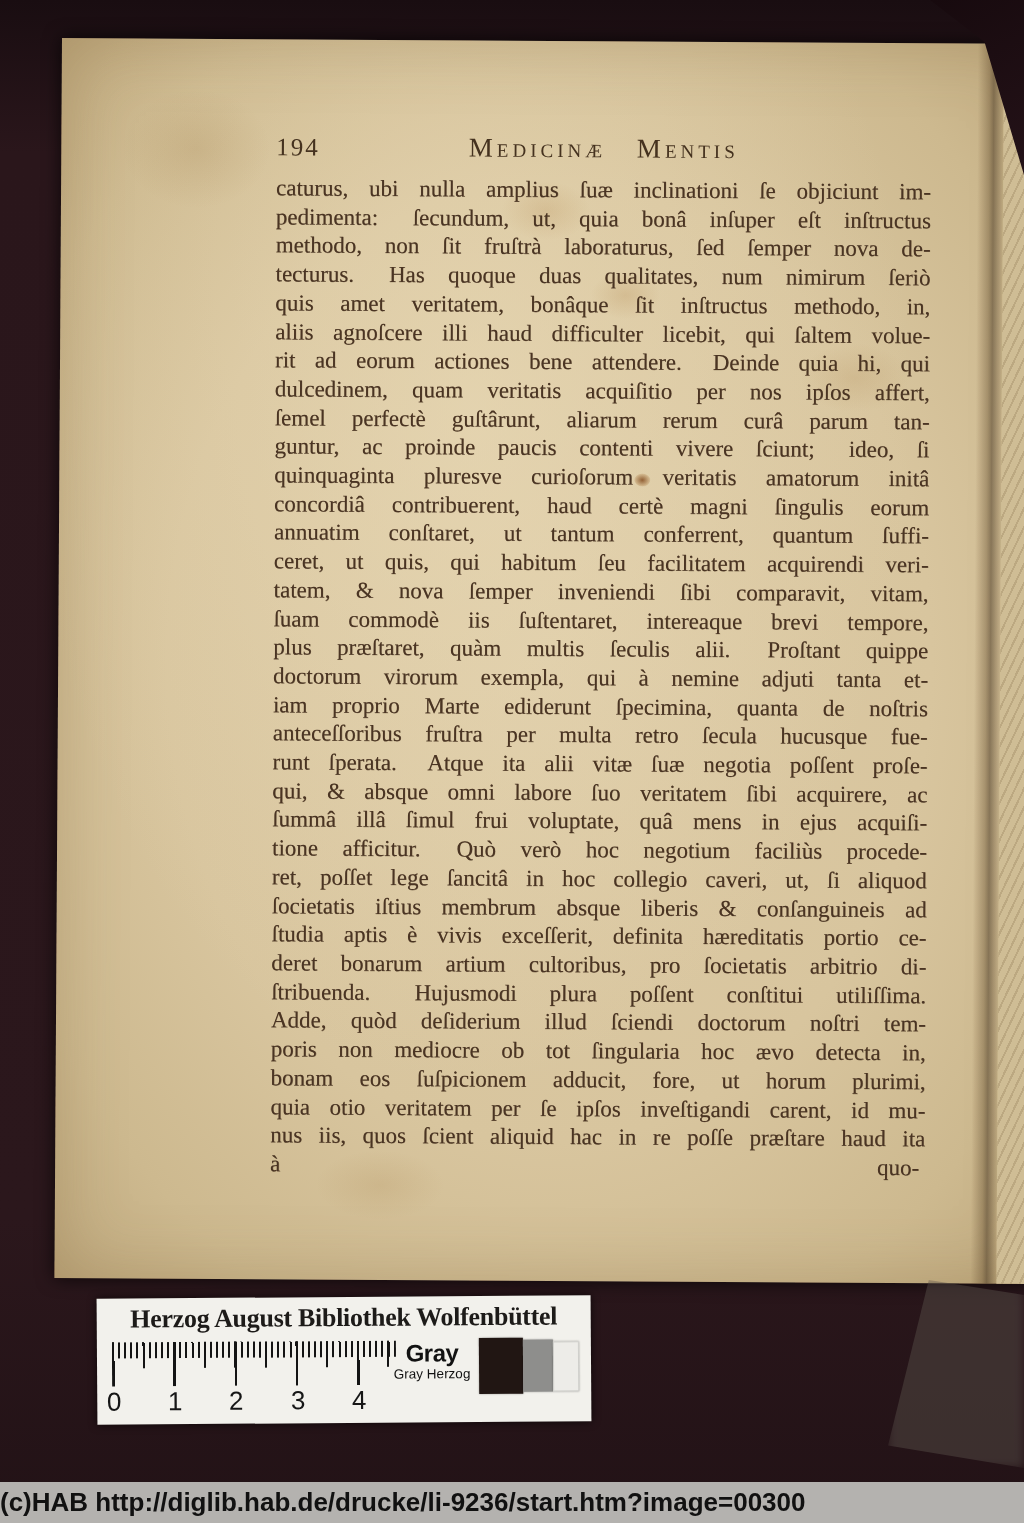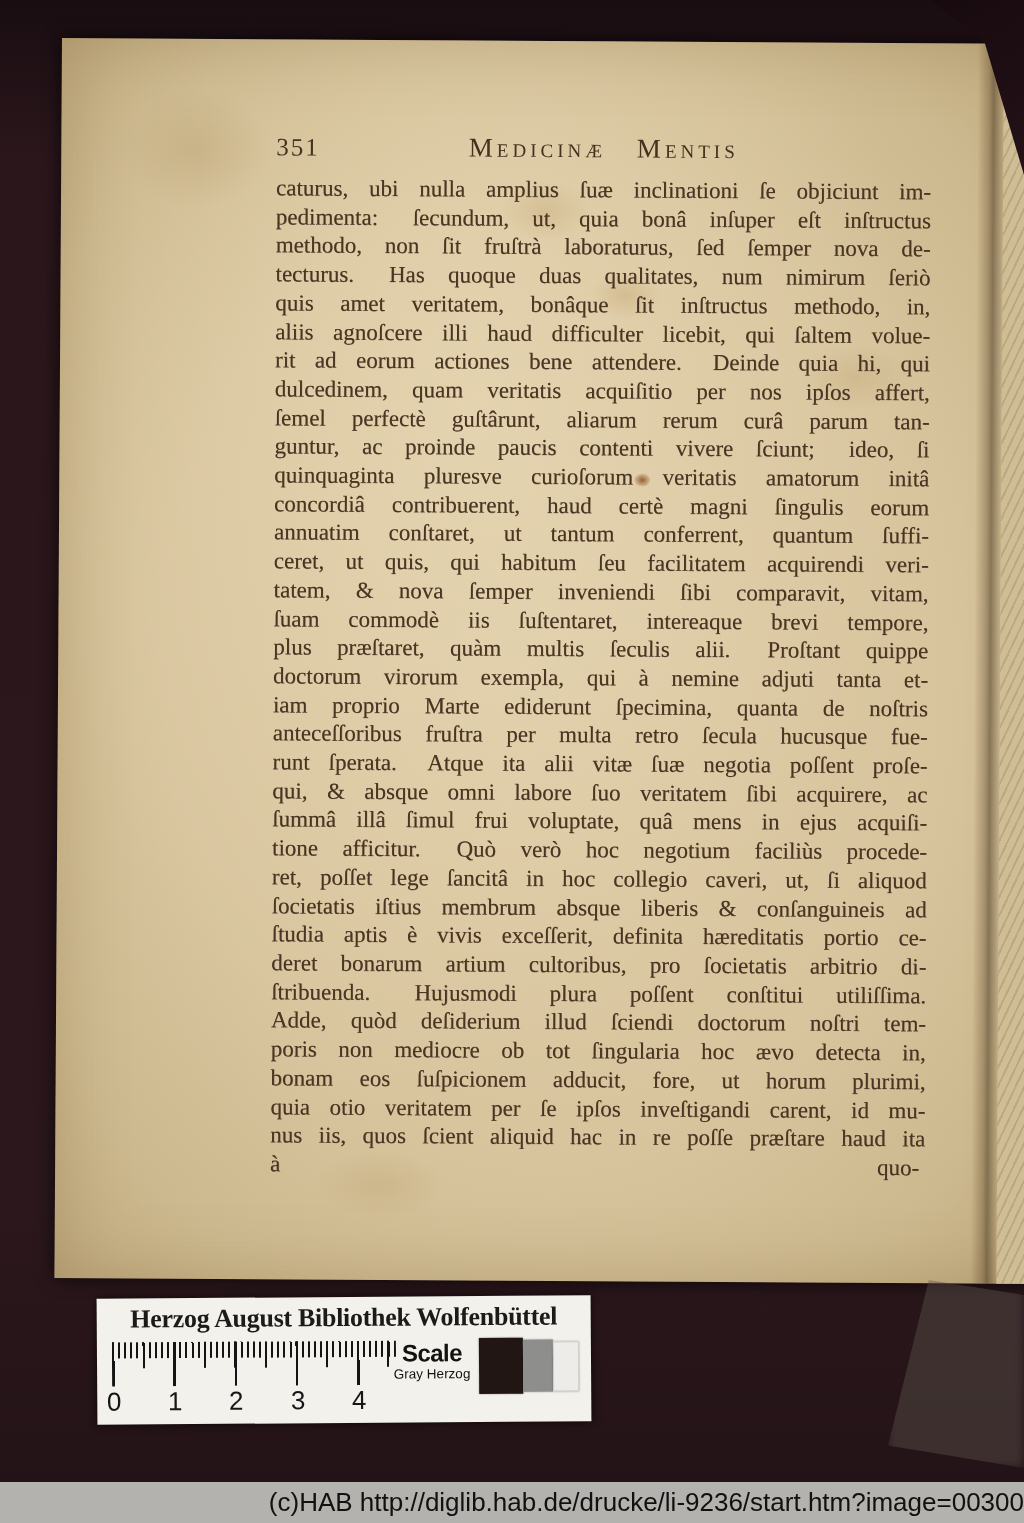--- a/index.html
+++ b/index.html
@@ -70,38 +70,38 @@
     font-family:"Liberation Sans",sans-serif;color:#121212;}
   .kodak-word{font-size:24px;font-weight:700;letter-spacing:-.5px;line-height:26px;}
   .grayscale-word{font-size:13.5px;line-height:16px;}
   .patches{position:absolute;left:382px;top:42px;height:58px;display:flex;align-items:flex-start;}
   .patch{box-shadow:0 0 2px rgba(0,0,0,.4);}
   .patch.p0{width:44px;height:56px;}
   .patch.p1{width:30px;height:52px;margin-top:2px;}
   .patch.p2{width:24px;height:48px;margin-top:4px;border:1px solid #cfcfcb;}
   
   .caption-bar{position:absolute;left:0;top:1482px;width:1024px;height:41px;
-    background:#b4b2af;display:flex;align-items:center;justify-content:flex-end;}
+    background:#b4b2af;display:flex;align-items:center;justify-content:flex-start;font-weight:bold;}
   .caption-text{font-family:"Liberation Sans",sans-serif;font-size:26px;color:#111;}
 </style>
 </head>
 <body>
 
 <div class="photo">
 
   <div class="page">
     <div class="stain s1"></div>
     <div class="stain s2"></div>
     <div class="stain s3"></div>
     <div class="stain s4"></div>
     <div class="stain s5"></div>
     <div class="stain s6"></div>
 
     <div class="header-row">
-      <span class="pagenum">351</span>
+      <span class="pagenum">194</span>
       <span class="running-title">Medicinæ Mentis</span>
     </div>
 
     <div class="text-block">
       <div class="text-line">caturus, ubi nulla amplius ſuæ inclinationi ſe objiciunt im-</div>
       <div class="text-line">pedimenta:  ſecundum, ut, quia bonâ inſuper eſt inſtructus</div>
       <div class="text-line">methodo, non ſit fruſtrà laboraturus, ſed ſemper nova de-</div>
       <div class="text-line">tecturus.  Has quoque duas qualitates, num nimirum ſeriò</div>
       <div class="text-line">quis amet veritatem, bonâque ſit inſtructus methodo, in,</div>
       <div class="text-line">aliis agnoſcere illi haud difficulter licebit, qui ſaltem volue-</div>
@@ -154,21 +154,21 @@
     </div>
     <div class="ruler-numbers">
       <span class="ruler-num rn0">0</span>
       <span class="ruler-num rn1">1</span>
       <span class="ruler-num rn2">2</span>
       <span class="ruler-num rn3">3</span>
       <span class="ruler-num rn4">4</span>
     </div>
 
     <div class="kodak-block">
-      <div class="kodak-word">Scale</div>
+      <div class="kodak-word">Gray</div>
       <div class="grayscale-word">Gray Herzog</div>
     </div>
 
     <div class="patches">
       <div class="patch p0" style="background-color: rgb(33, 22, 19);"></div>
       <div class="patch p1" style="background-color: rgb(142, 142, 140);"></div>
       <div class="patch p2" style="background-color: rgb(237, 236, 232);"></div>
     </div>
   </div>
 

